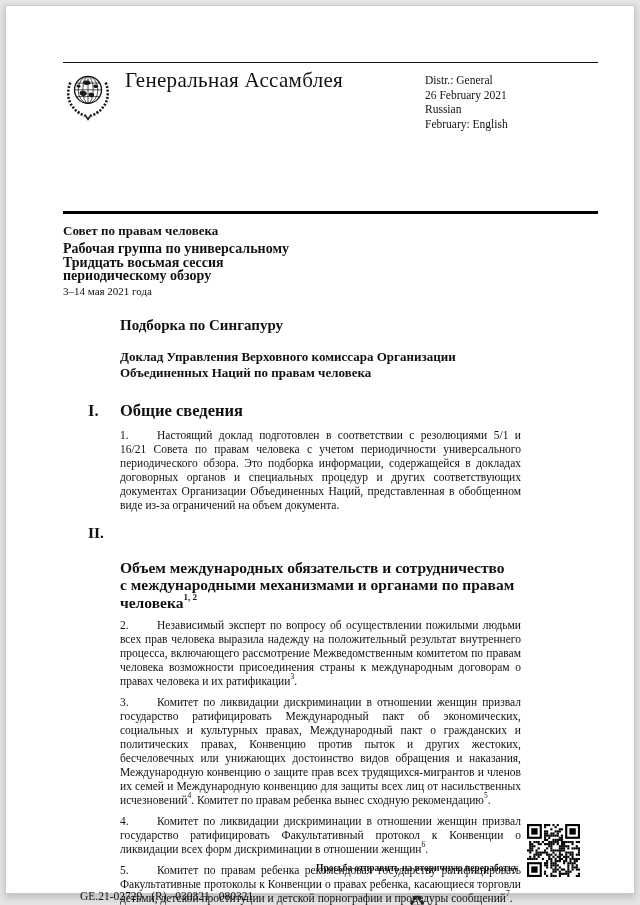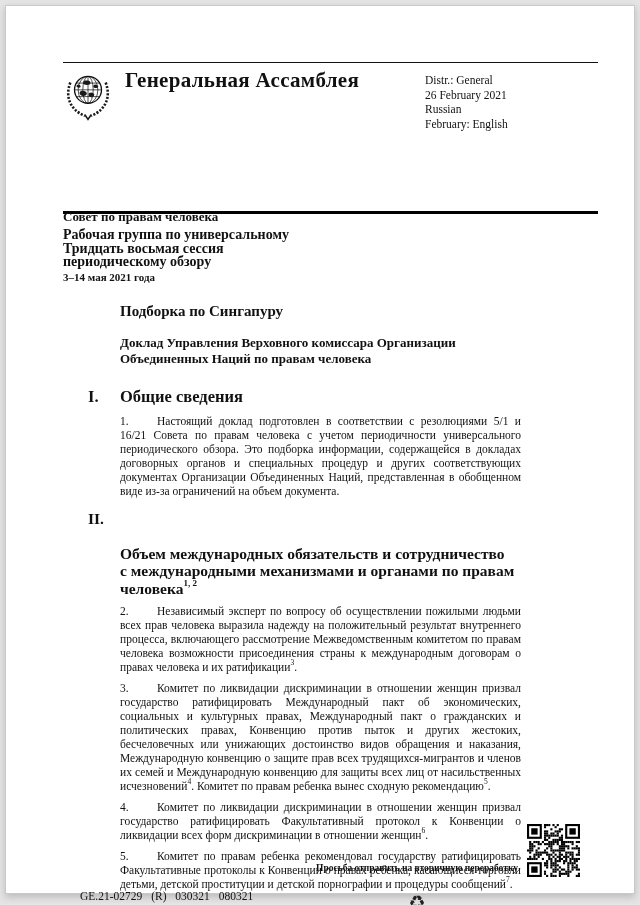--- a/index.html
+++ b/index.html
@@ -19,29 +19,29 @@
   .top-row{
     position:absolute;left:57px;right:36px;top:31px;
     display:flex;justify-content:space-between;align-items:baseline;
   }
   .org-name{font-size:14.5px;letter-spacing:.2px;}
   .doc-symbol{white-space:nowrap;}
   .doc-symbol .big{font-size:21px;}
   .doc-symbol .rest{font-size:11.5px;}
   .thin-rule{position:absolute;left:57px;right:36px;top:56px;border-top:1.5px solid #111;}
   .emblem{position:absolute;left:56px;top:61px;width:52px;height:54px;}
-  .assembly-title{position:absolute;left:119px;top:62px;font-size:21px;font-weight:700;letter-spacing:.3px;}
+  .assembly-title{position:absolute;left:119px;top:62px;font-size:21px;font-weight:400;letter-spacing:.3px;}
   .distr{position:absolute;left:419px;top:67px;font-size:11.5px;line-height:14.5px;}
   .thick-rule{position:absolute;left:57px;right:36px;top:205px;border-top:3px solid #000;}
   
-  .content{position:absolute;left:57px;top:196px;width:462px;}
+  .content{position:absolute;left:57px;top:210px;width:462px;}
   .session{margin-top:7px;}
   .session .council{font-size:13px;font-weight:700;margin-bottom:3px;}
   .session .wg{font-size:14px;font-weight:700;line-height:13.5px;}
-  .session .dates{font-size:11px;line-height:14px;margin-top:1px;font-weight:bold;}
+  .session .dates{font-size:11px;line-height:14px;margin-top:1px;}
   .doc-title{margin:19px 0 0 57px;font-size:15px;font-weight:700;}
   .doc-subtitle{margin:15px 0 0 57px;font-size:13px;font-weight:700;line-height:16px;white-space:pre-line;}
   .sec-heading{position:relative;padding-left:57px;font-weight:700;}
   .sec-num{position:absolute;left:25px;top:0;}
   .h-one{margin-top:20px;font-size:16.5px;}
   .h-two{margin-top:12px;font-size:15.5px;line-height:17.5px;white-space:pre-line;}
   .body-para{
     margin:7px 0 0 57px;width:401px;
     font-size:11.5px;line-height:14px;text-align:justify;
   }

